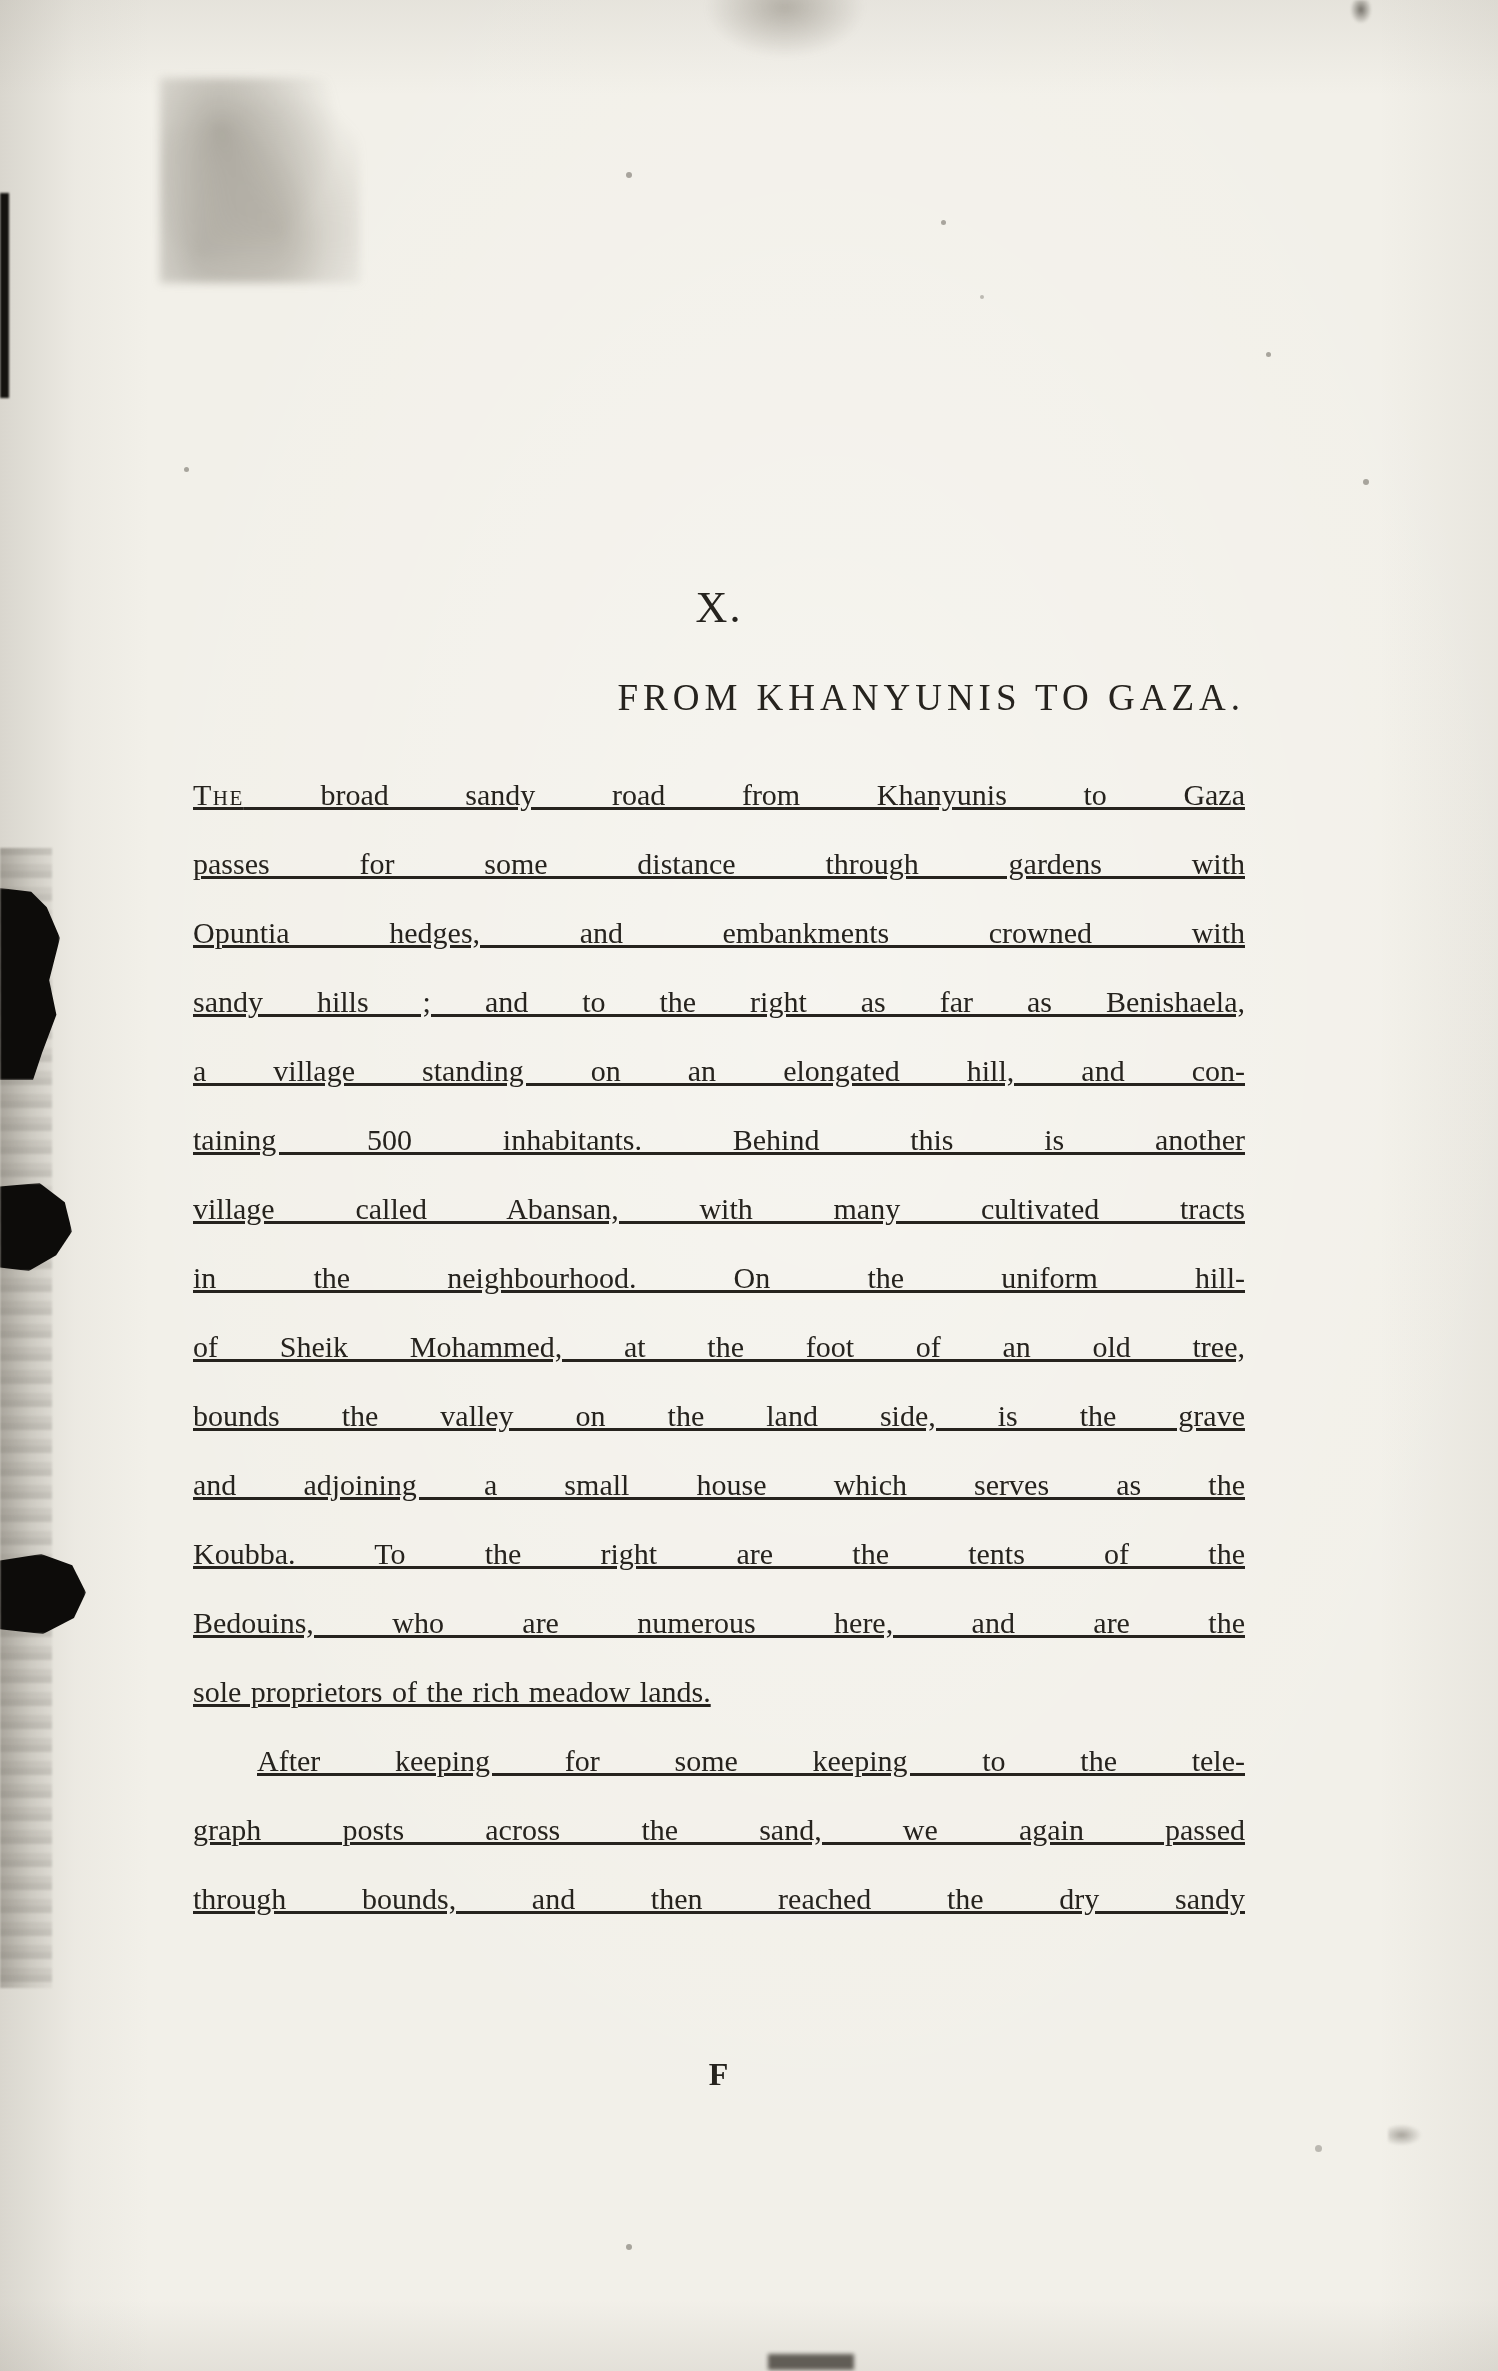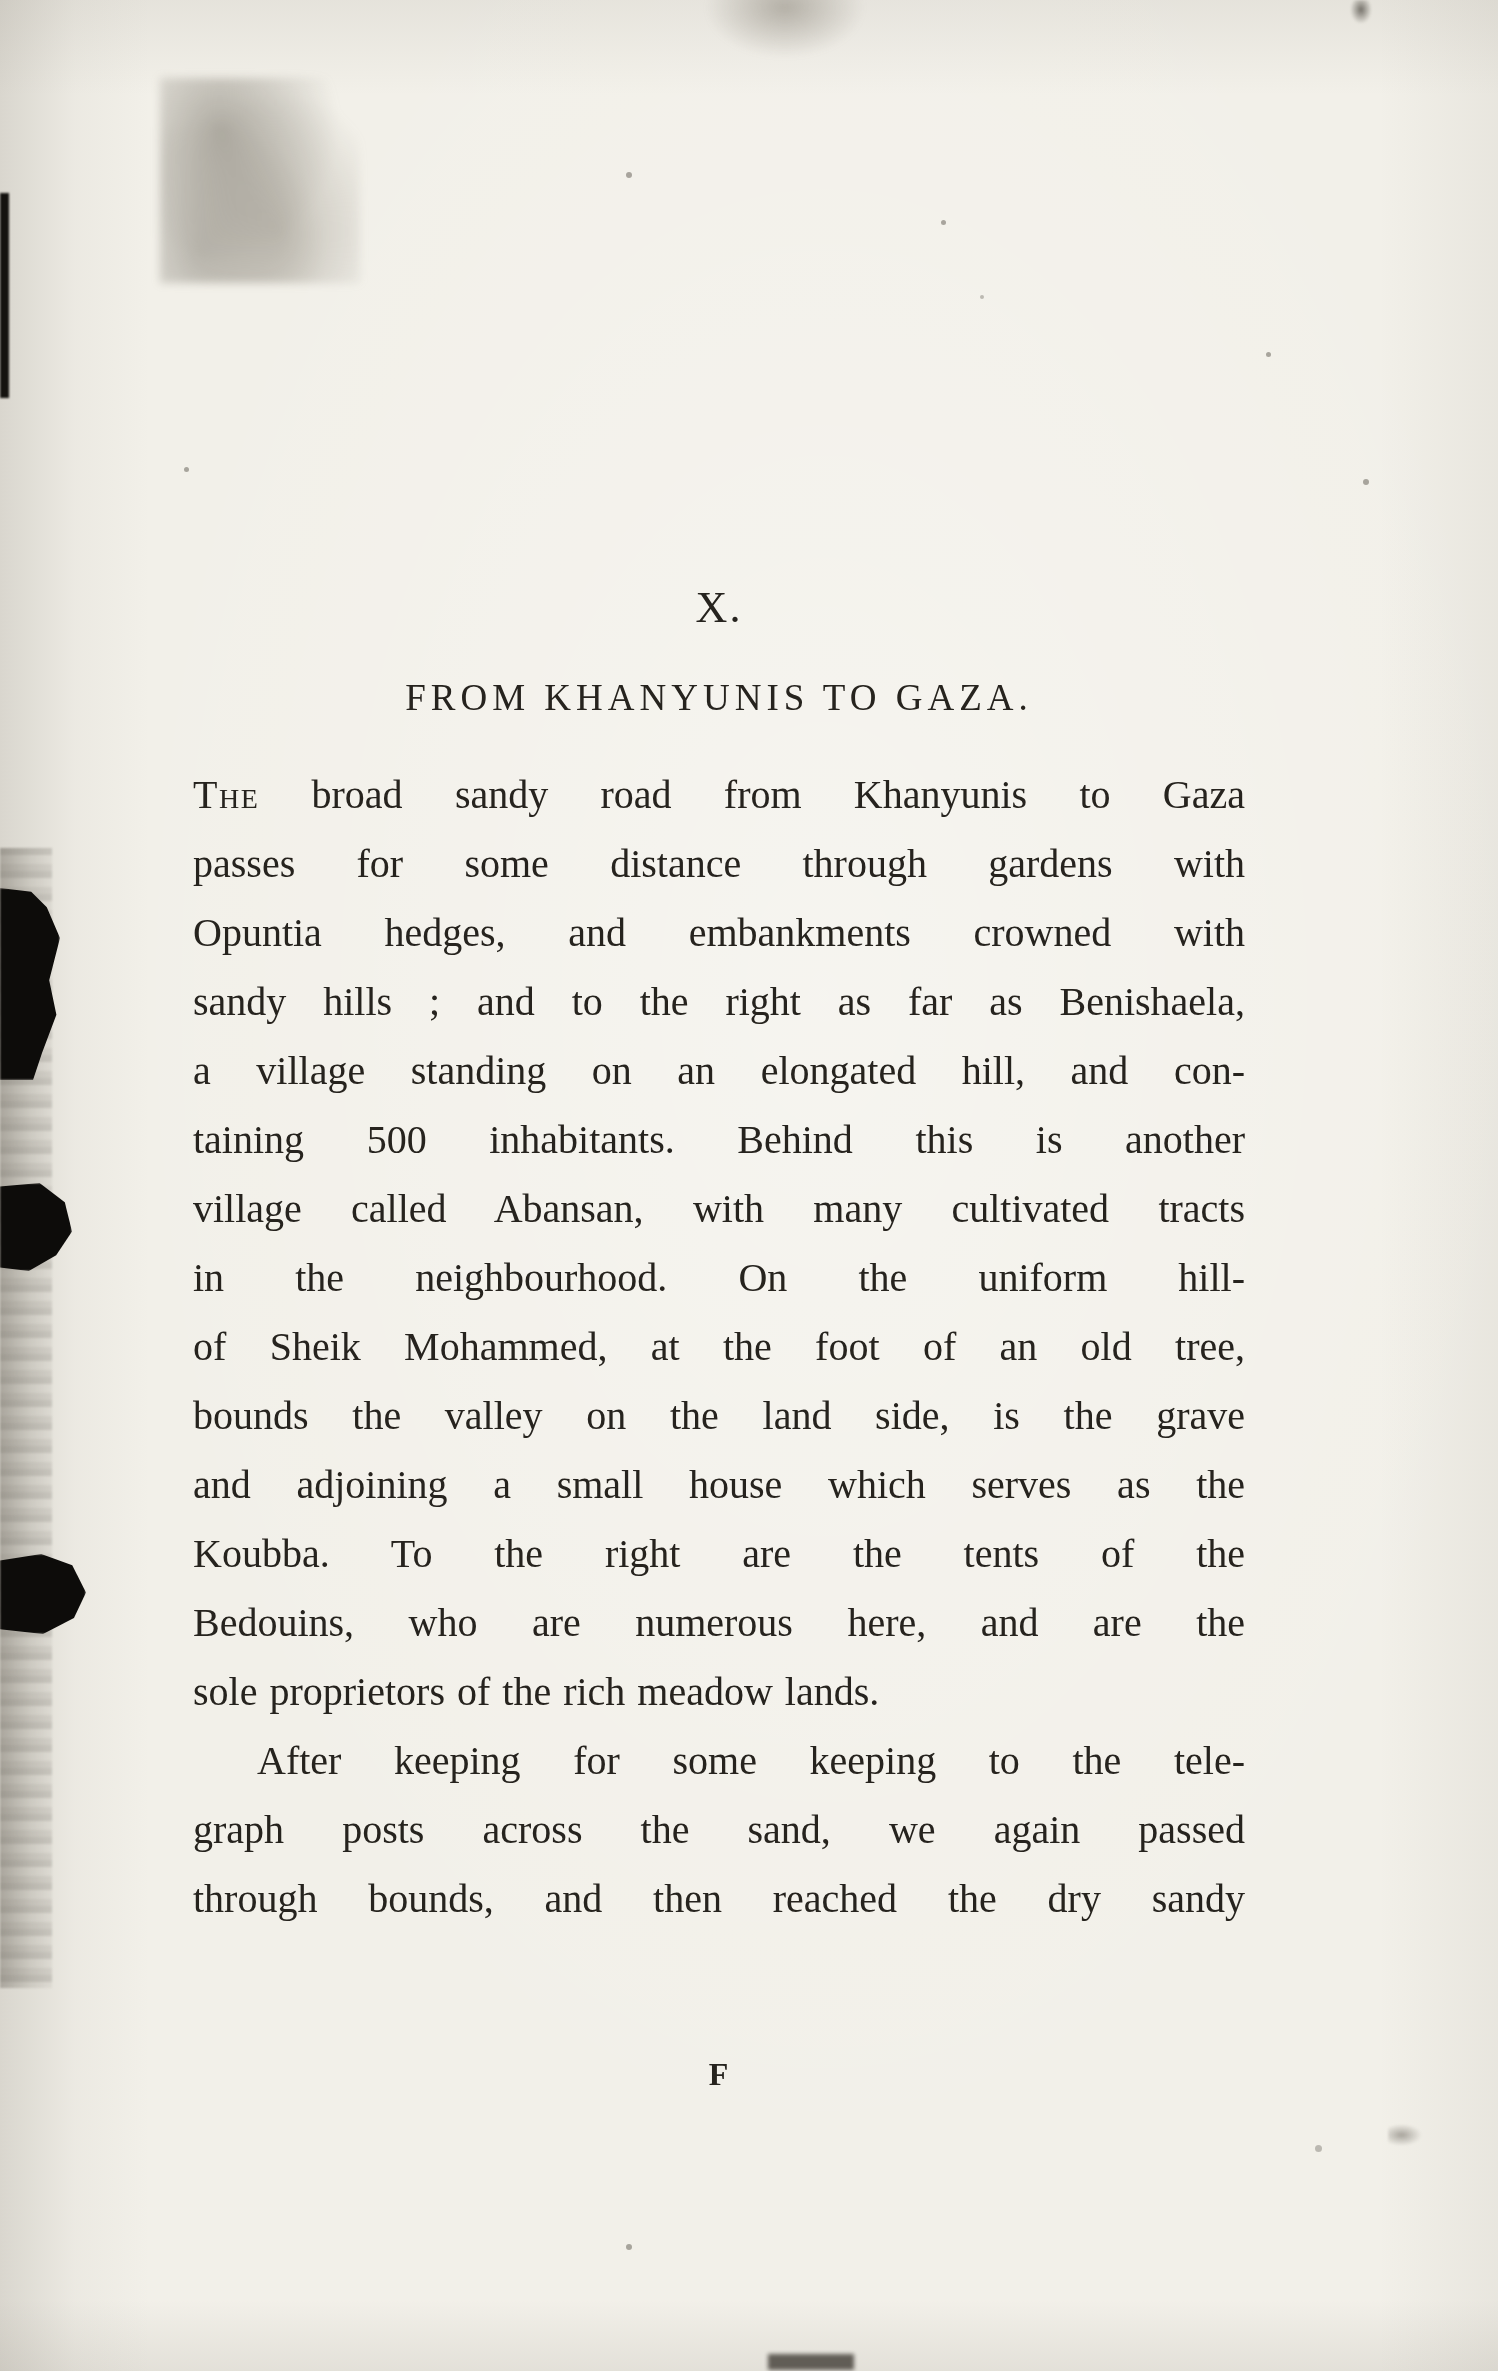--- a/index.html
+++ b/index.html
@@ -20,26 +20,26 @@
       linear-gradient(90deg, rgba(118,111,99,0.20), rgba(118,111,99,0.05) 5%, rgba(118,111,99,0) 10%, rgba(118,111,99,0) 92%, rgba(118,111,99,0.08)),
       linear-gradient(180deg, rgba(118,111,99,0.10), rgba(118,111,99,0) 4%, rgba(118,111,99,0) 97%, rgba(118,111,99,0.12));
   }
 
   .chapter-number {
     position: absolute; left: 193px; top: 582px; width: 1052px;
     text-align: center; font-size: 44px; letter-spacing: 2px;
   }
   .chapter-title {
     position: absolute; left: 193px; top: 676px; width: 1052px;
-    text-align: center; font-size: 37px; letter-spacing: 5px;
+    text-align: right; font-size: 37px; letter-spacing: 5px;
     white-space: nowrap;
   }
   .body-text {
     position: absolute; left: 193px; top: 760px; width: 1052px;
-    font-size: 40px; line-height: 69px; word-spacing: 2px;
+    font-size: 30px; line-height: 69px; word-spacing: 2px; text-decoration: underline;
   }
   .body-text p { margin: 0; }
   .line { display: block; text-align: justify; text-align-last: justify; }
   .line.flush { text-align-last: left; }
   .line.indent { text-indent: 64px; }
   .smallcaps { font-variant: small-caps; letter-spacing: 1.5px; }
 
   .signature-mark {
     position: absolute; left: 193px; top: 2056px; width: 1052px;
     text-align: center; font-size: 32px; font-weight: bold; letter-spacing: 1px;

